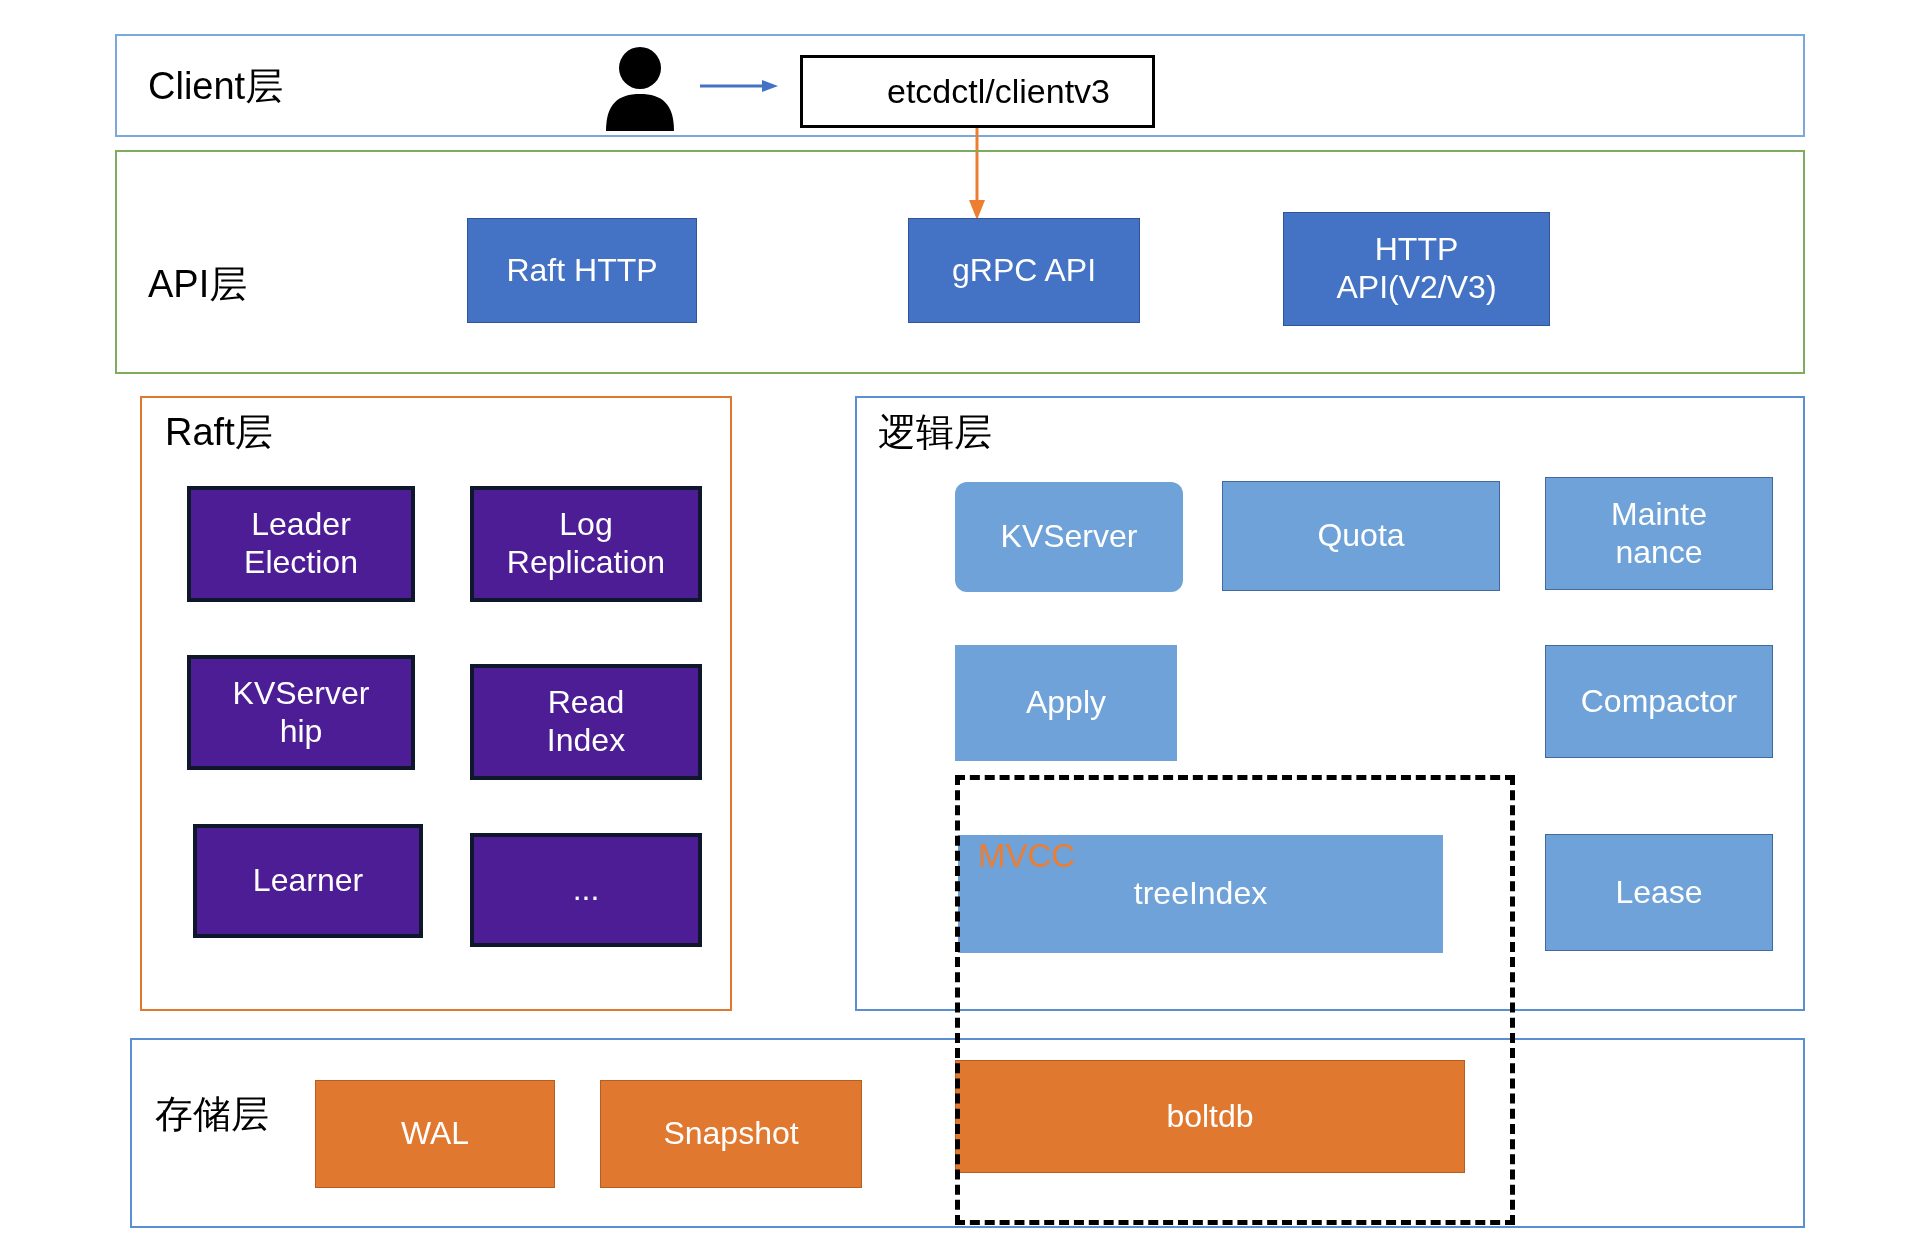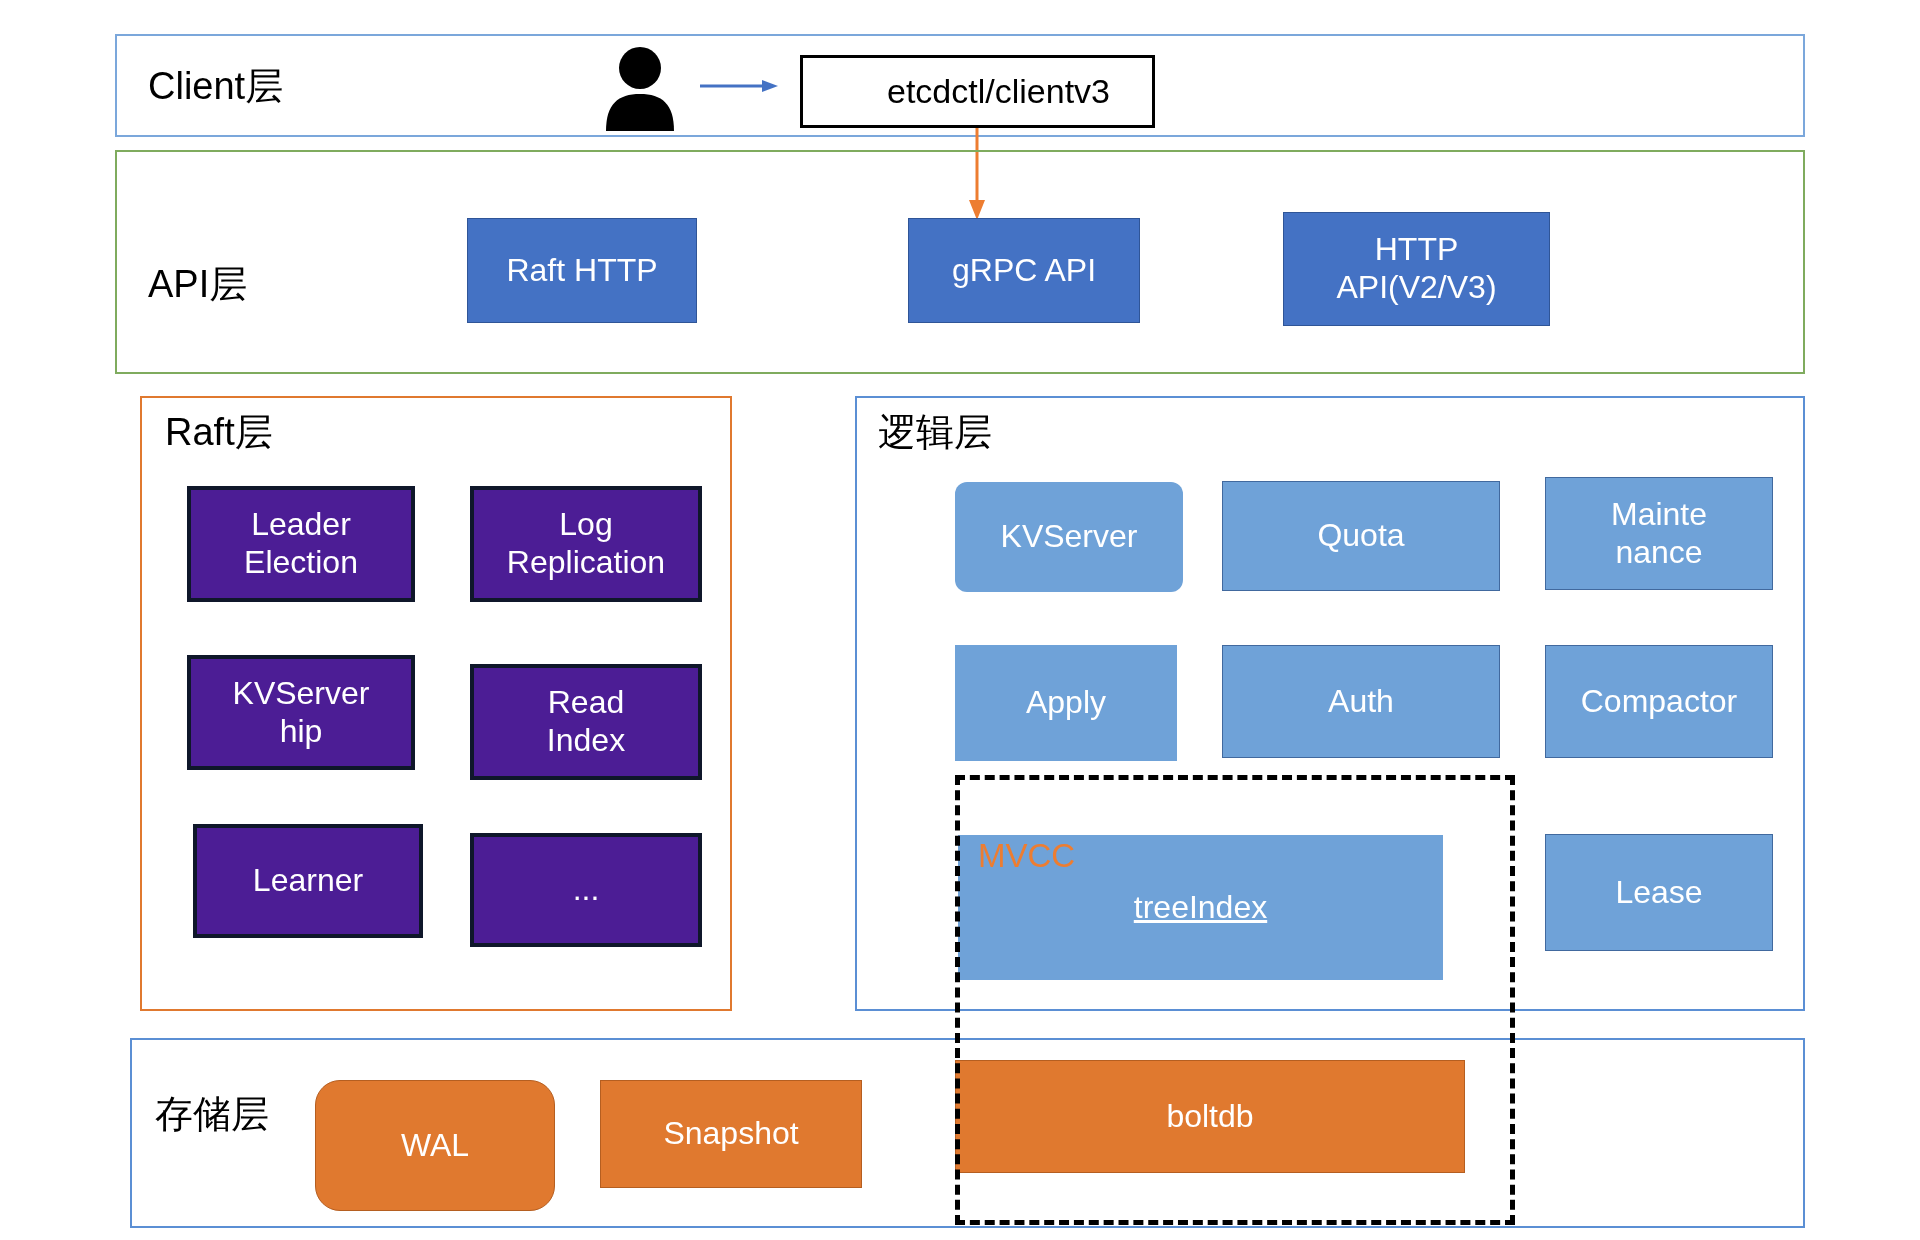--- a/index.html
+++ b/index.html
@@ -101,33 +101,32 @@
 
   <div class="node n-lightblue-nb" style="left:955px;top:482px;width:228px;height:110px;border-radius:12px;">KVServer</div>
 
   <div class="node n-lightblue" style="left:1222px;top:481px;width:278px;height:110px;">Quota</div>
 
   <div class="node n-lightblue" style="left:1545px;top:477px;width:228px;height:113px;white-space:pre-line;">Mainte
 nance</div>
 
   <div class="node n-lightblue-nb" style="left:955px;top:645px;width:222px;height:116px;">Apply</div>
 
-  <div class="node n-lightblue" style="left:1222px;top:645px;width:278px;height:113px;">Auth</div>
 
   <div class="node n-lightblue" style="left:1545px;top:645px;width:228px;height:113px;">Compactor</div>
 
-  <div class="node n-lightblue-nb" style="left:958px;top:835px;width:485px;height:145px;text-decoration:underline;">treeIndex</div>
+  <div class="node n-lightblue-nb" style="left:958px;top:835px;width:485px;height:118px;">treeIndex</div>
 
   <div class="node n-lightblue" style="left:1545px;top:834px;width:228px;height:117px;">Lease</div>
 
   <div class="panel panel-blue2" style="left:130px;top:1038px;width:1675px;height:190px;"></div>
 
   <div class="layer-label" style="left:155px;top:1095px;">存储层</div>
 
-  <div class="node n-orange" style="left:315px;top:1080px;width:240px;height:131px;border-radius:25px;">WAL</div>
+  <div class="node n-orange" style="left:315px;top:1080px;width:240px;height:108px;">WAL</div>
 
   <div class="node n-orange" style="left:600px;top:1080px;width:262px;height:108px;">Snapshot</div>
 
   <div class="node n-orange" style="left:955px;top:1060px;width:510px;height:113px;">boltdb</div>
 
   <div class="mvcc-box" style="left:955px;top:775px;width:560px;height:450px;"></div>
 
   <div class="mvcc-label" style="left:978px;top:795px;">MVCC</div>
 
 </div>

